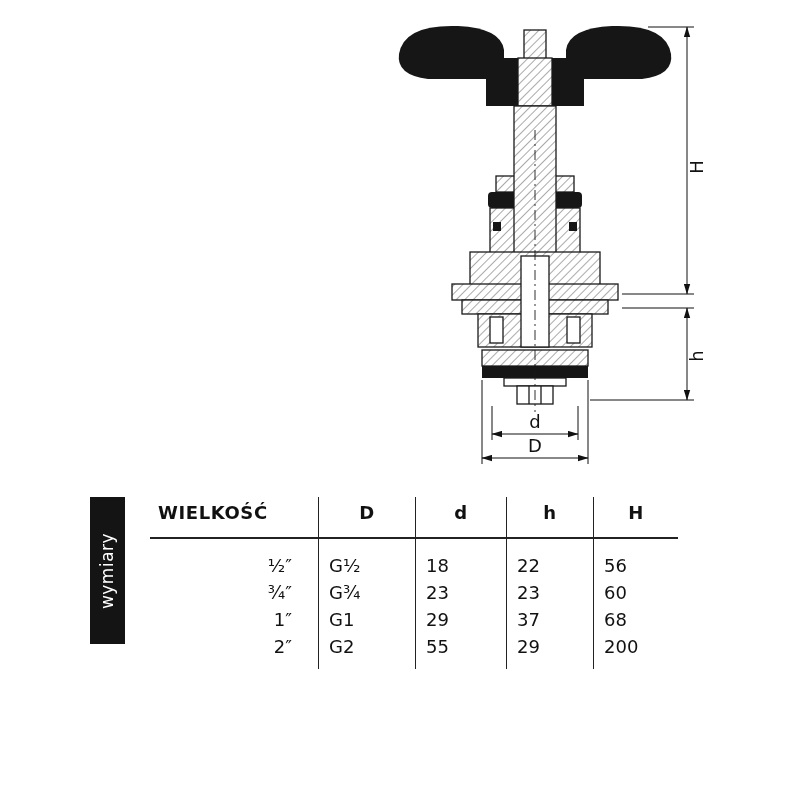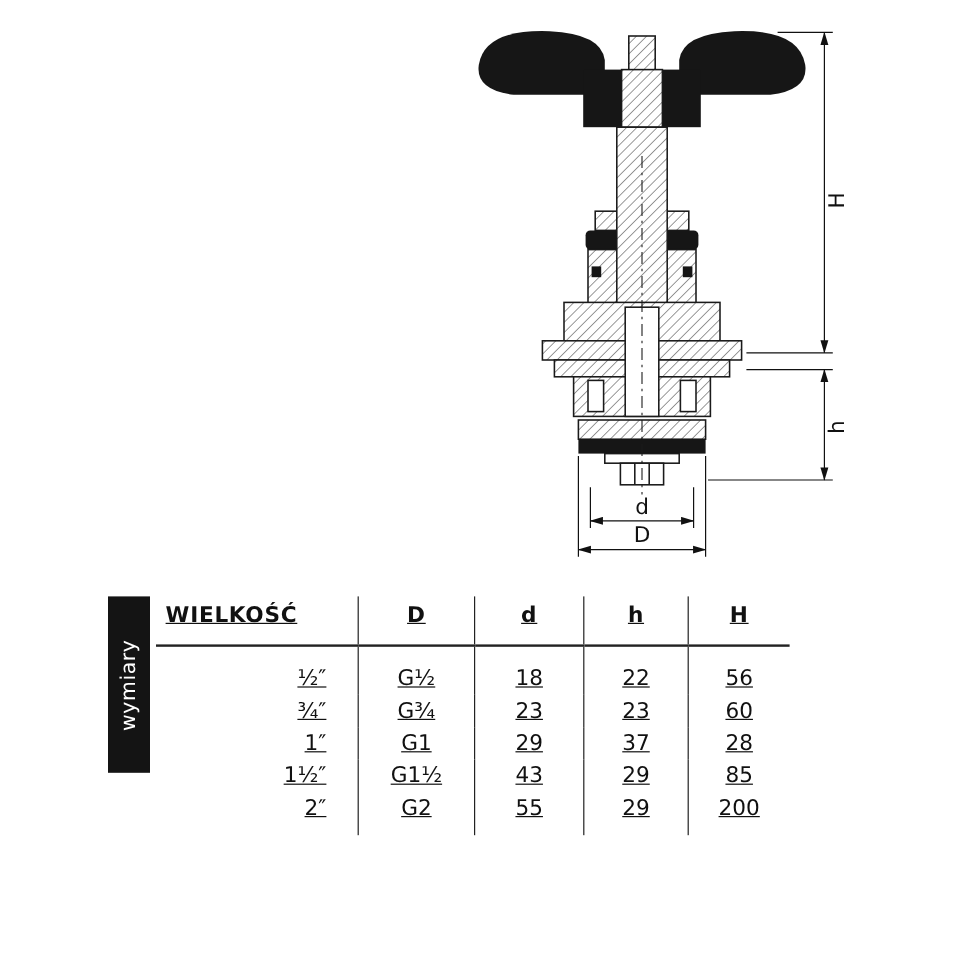--- a/index.html
+++ b/index.html
@@ -24,42 +24,41 @@
   }
   .side-label span {
     transform: rotate(-90deg);
     color: #fff;
     font-size: 17px;
     letter-spacing: 0.5px;
     white-space: nowrap;
   }
   table.dims {
     position: absolute;
-    left: 130px; top: 497px;
+    left: 150px; top: 497px;
     border-collapse: collapse;
-    text-decoration: underline;
   }
   table.dims th {
     font-size: 18px;
     font-weight: bold;
     letter-spacing: 0.6px;
     padding: 5px 10px 14px 10px;
     border-bottom: 2px solid #222;
     text-align: center;
     vertical-align: middle;
   }
   table.dims th.size-col { text-align: left; width: 150px; padding-left: 8px; }
   table.dims th:nth-child(2) { width: 76px; }
   table.dims th:nth-child(3) { width: 70px; }
   table.dims th:nth-child(4) { width: 66px; }
   table.dims th:nth-child(5) { width: 64px; }
   table.dims td {
     font-size: 18px;
     padding: 3px 10px;
-    text-align: center;
+    text-align: left;
     white-space: nowrap;
   }
   table.dims td.size-col { text-align: right; padding-right: 26px; }
   table.dims .vline { border-right: 1.6px solid #222; }
   table.dims tbody tr:first-child td { padding-top: 16px; }
   table.dims tbody tr:last-child td { padding-bottom: 12px; }
 </style>
 </head>
 <body>
 
@@ -162,28 +161,21 @@
           <td class="vline">G¾</td>
           <td class="vline">23</td>
           <td class="vline">23</td>
           <td>60</td>
         </tr>
         <tr>
           <td class="size-col vline">1″</td>
           <td class="vline">G1</td>
           <td class="vline">29</td>
           <td class="vline">37</td>
-          <td>28</td>
-        </tr>
-        <tr>
-          <td class="size-col vline">1½″</td>
-          <td class="vline">G1½</td>
-          <td class="vline">43</td>
-          <td class="vline">29</td>
-          <td>85</td>
+          <td>68</td>
         </tr>
         <tr>
           <td class="size-col vline">2″</td>
           <td class="vline">G2</td>
           <td class="vline">55</td>
           <td class="vline">29</td>
           <td>200</td>
         </tr>
       </tbody>
   </table>

